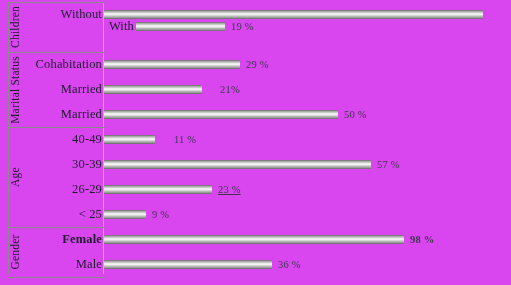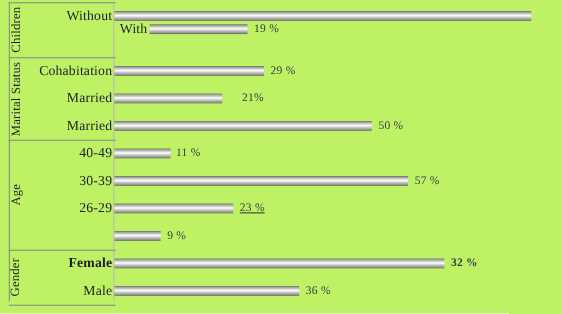--- a/index.html
+++ b/index.html
@@ -11,21 +11,21 @@
   body {
     font-family: "Liberation Serif", "DejaVu Serif", serif;
     color: #1d1d2b;
     -webkit-font-smoothing: antialiased;
   }
 
   #chart-root {
     position: relative;
     width: 511px;
     height: 285px;
-    background: #bef264;
+    background: #d946ef;
     overflow: hidden;
   }
 
   
   .frame-line {
     position: absolute;
     left: 8px;
     width: 97px;
     height: 1px;
     background: #8a8a8a;
@@ -155,40 +155,41 @@
         <div class="bar-value" style="left: 220px;">21%</div>
       </div>
       <div class="row" style="top: 102px;">
         <div class="cat-label">Married</div>
         <div class="bar" style="width: 234px;"></div>
         <div class="bar-value" style="left: 344px;">50 %</div>
       </div>
       <div class="row" style="top: 127px;">
         <div class="cat-label">40-49</div>
         <div class="bar" style="width: 51px;"></div>
-        <div class="bar-value" style="left: 160px; text-align: center;">11 %</div>
+        <div class="bar-value" style="left: 174px; text-align: center;">11 %</div>
       </div>
       <div class="row" style="top: 152px;">
         <div class="cat-label">30-39</div>
         <div class="bar" style="width: 267px;"></div>
         <div class="bar-value" style="left: 377px;">57 %</div>
       </div>
       <div class="row" style="top: 177px;">
         <div class="cat-label">26-29</div>
         <div class="bar" style="width: 108px;"></div>
         <div class="bar-value" style="left: 218px; text-decoration: underline;">23 %</div>
       </div>
       <div class="row" style="top: 202px;">
+        <div class="cat-label">&lt; 25</div>
         <div class="bar" style="width: 42px;"></div>
         <div class="bar-value" style="left: 152px;">9 %</div>
       </div>
       <div class="row" style="top: 227px; font-weight: bold;">
         <div class="cat-label">Female</div>
         <div class="bar" style="width: 300px;"></div>
-        <div class="bar-value" style="left: 410px;">32 %</div>
+        <div class="bar-value" style="left: 410px;">98 %</div>
       </div>
       <div class="row" style="top: 252px;">
         <div class="cat-label">Male</div>
         <div class="bar" style="width: 168px;"></div>
         <div class="bar-value" style="left: 278px;">36 %</div>
       </div>
     </div>
   <div id="group-labels">
       <div class="group-label" style="top: 2px; height: 50px;">
         <span>Children</span>

